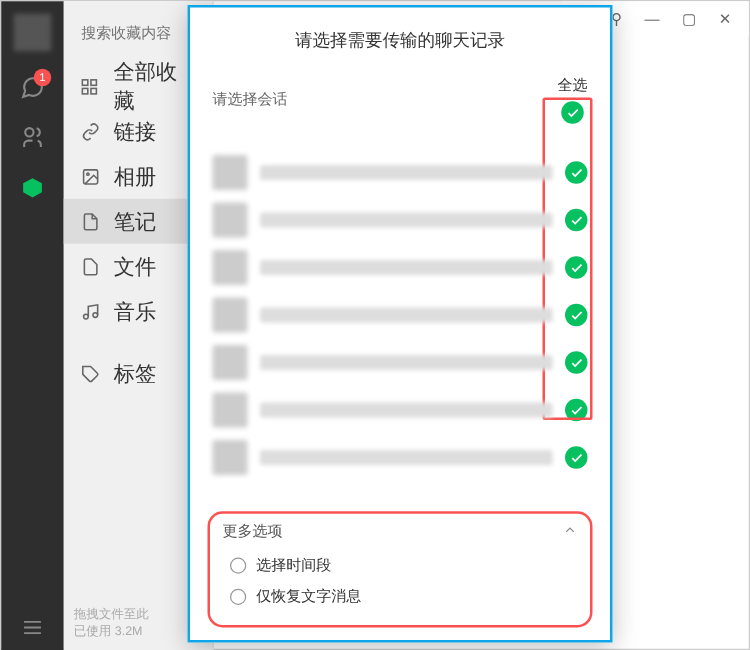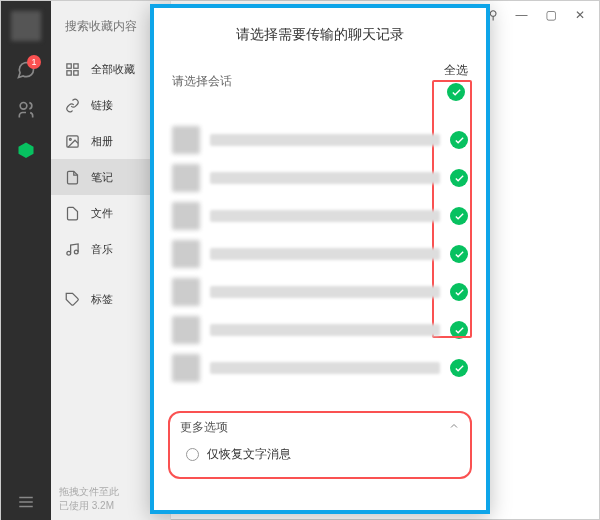--- a/index.html
+++ b/index.html
@@ -36,34 +36,34 @@
   .search-bar {
     height: 50px; display:flex; align-items:center; padding: 0 8px; gap:6px;
     color:#888; font-size:12px;
   }
   .search-bar input {
     flex:1; border:none; background:transparent; font-size:12px; color:#15803d; outline:none;
   }
   .cat-list { display:flex; flex-direction:column; }
   .cat-item {
     height: 36px; display:flex; align-items:center; gap:10px; padding:0 12px;
-    font-size:11px; color:#333; cursor:pointer;
+    font-size:17px; color:#333; cursor:pointer;
   }
   .cat-item.selected { background:#dcdcdc; }
   .cat-icon { width:18px; display:flex; justify-content:center; color:#666; }
 
   .footer-hint {
     position:absolute; bottom:8px; left:8px; right:8px;
     font-size:10px; color:#aaa; line-height:1.4;
   }
 
   
   .dialog {
     position:absolute; left:150px; top:4px; width:340px; height:510px;
-    background:#fff; border:4px solid #0ea5e9; box-shadow:0 4px 20px rgba(0,0,0,.25);
+    background:#fff; border:2px solid #0ea5e9; box-shadow:0 4px 20px rgba(0,0,0,.25);
     z-index:10; display:flex; flex-direction:column;
   }
   .dialog-title { text-align:center; font-size:14px; padding:18px 0 14px; color:#333; }
 
   .dialog-body { flex:1; padding:0 14px 10px; overflow:hidden; display:flex; flex-direction:column;gap:16px; }
 
   .chat-header {
     display:flex; justify-content:space-between; align-items:center;
     font-size:12px; color:#666; padding:4px 4px 6px;
   }
@@ -315,18 +315,22 @@
 
     <div class="more-box">
       <div class="more-head">
         <span>更多选项</span>
         <span><svg viewBox="0 0 24 24" width="12" height="12" fill="none" stroke="#888" stroke-width="2">
               <polyline points="18 15 12 9 6 15"></polyline>
             </svg></span>
       </div>
       <div class="more-opt">
         <span class="radio"></span>
+        <span>选择时间段</span>
+      </div>
+      <div class="more-opt">
+        <span class="radio"></span>
         <span>仅恢复文字消息</span>
       </div>
     </div>
   </div>
 
 </div>
 
 </body></html>

